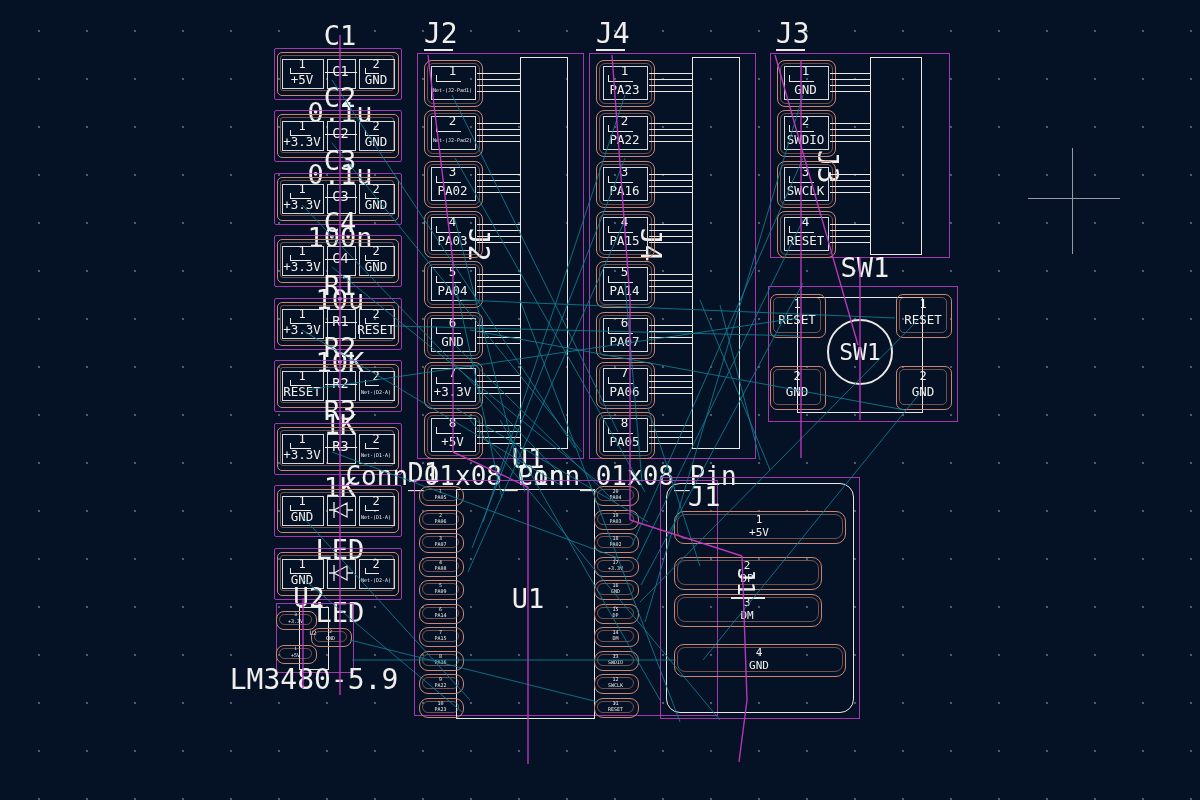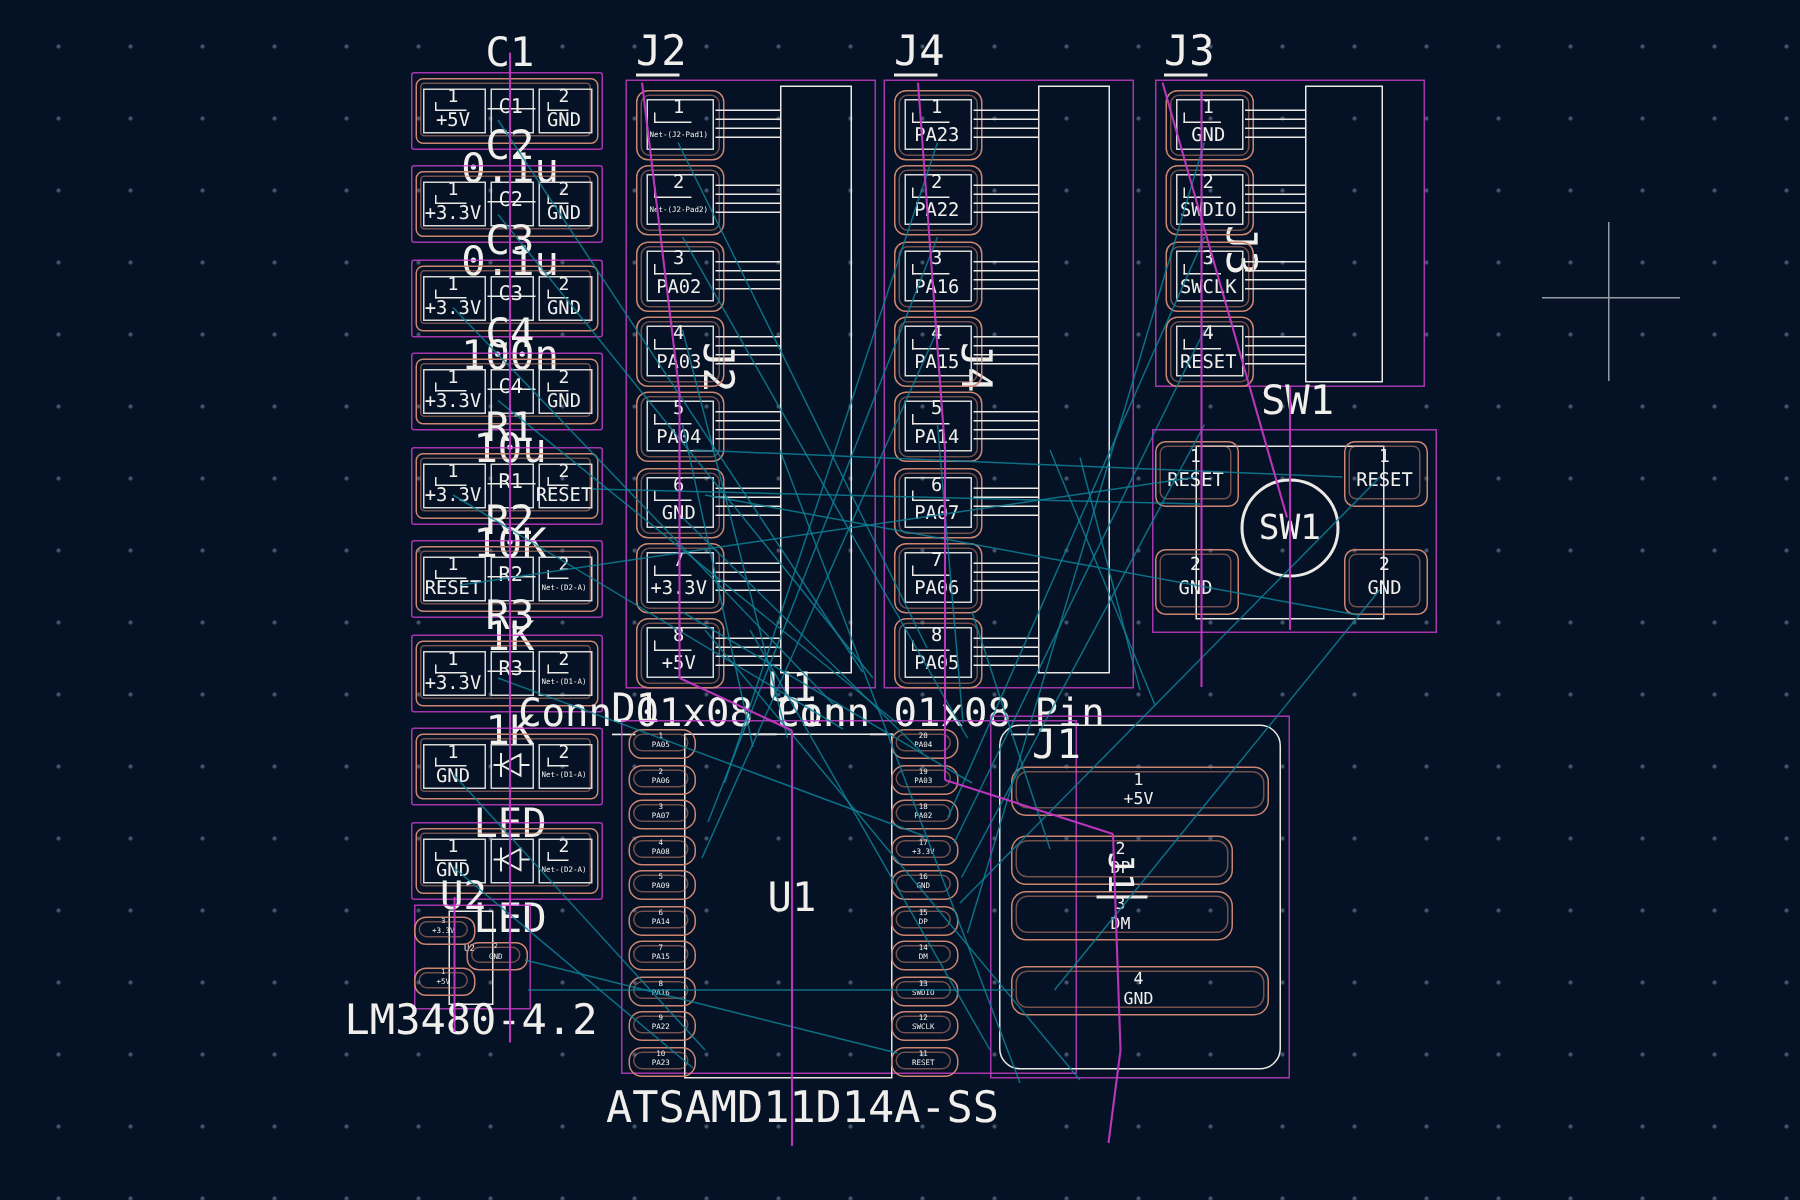--- a/index.html
+++ b/index.html
@@ -395,21 +395,20 @@
     <div style="position:absolute;left:770px;top:370px;width:54px;font-size:12px;" class="t">2</div>
     <div style="position:absolute;left:760px;top:386px;width:74px;font-size:12.5px;" class="t">GND</div>
     <div style="position:absolute;left:896px;top:366px;width:54px;height:42px;border:1px solid #cc8570;border-radius:7px;"></div>
     <div style="position:absolute;left:899px;top:369px;width:46px;height:34px;border:1px solid rgba(204,133,112,.55);border-radius:5px;"></div>
     <div style="position:absolute;left:896px;top:370px;width:54px;font-size:12px;" class="t">2</div>
     <div style="position:absolute;left:886px;top:386px;width:74px;font-size:12.5px;" class="t">GND</div>
     <div style="position:absolute;left:414px;top:480px;width:302px;height:234px;border:1px solid rgba(207,63,207,.8);border-radius:0px;"></div>
     <div style="position:absolute;left:456px;top:489px;width:137px;height:228px;border:1.5px solid #ece9e4;border-radius:0px;"></div>
     <div style="position:absolute;left:428px;top:445px;width:200px;font-size:27px;" class="t">U1</div>
     <div style="position:absolute;left:428px;top:585px;width:200px;font-size:27px;" class="t">U1</div>
-    <div style="position:absolute;left:385px;top:724px;width:300px;font-size:29px;" class="t">ATSAMD11D14A-SS</div>
     <div style="position:absolute;left:419px;top:486px;width:43px;height:18px;border:1px solid #cc8570;border-radius:9px;"></div>
     <div style="position:absolute;left:422px;top:489px;width:35px;height:10px;border:1px solid rgba(204,133,112,.55);border-radius:7px;"></div>
     <div style="position:absolute;left:419px;top:489px;width:43px;font-size:5px;" class="t">1</div>
     <div style="position:absolute;left:419px;top:495px;width:43px;font-size:5px;" class="t">PA05</div>
     <div style="position:absolute;left:419px;top:509.5px;width:43px;height:18px;border:1px solid #cc8570;border-radius:9px;"></div>
     <div style="position:absolute;left:422px;top:512.5px;width:35px;height:10px;border:1px solid rgba(204,133,112,.55);border-radius:7px;"></div>
     <div style="position:absolute;left:419px;top:512.5px;width:43px;font-size:5px;" class="t">2</div>
     <div style="position:absolute;left:419px;top:518.5px;width:43px;font-size:5px;" class="t">PA06</div>
     <div style="position:absolute;left:419px;top:533px;width:43px;height:18px;border:1px solid #cc8570;border-radius:9px;"></div>
     <div style="position:absolute;left:422px;top:536px;width:35px;height:10px;border:1px solid rgba(204,133,112,.55);border-radius:7px;"></div>
@@ -492,21 +491,21 @@
     <div style="position:absolute;left:276px;top:613px;width:39px;font-size:4.5px;" class="t">3</div>
     <div style="position:absolute;left:276px;top:619px;width:39px;font-size:5px;" class="t">+3.3V</div>
     <div style="position:absolute;left:276px;top:645px;width:39px;height:17px;border:1px solid #cc8570;border-radius:8px;"></div>
     <div style="position:absolute;left:279px;top:648px;width:31px;height:9px;border:1px solid rgba(204,133,112,.55);border-radius:6px;"></div>
     <div style="position:absolute;left:276px;top:647px;width:39px;font-size:4.5px;" class="t">1</div>
     <div style="position:absolute;left:276px;top:653px;width:39px;font-size:5px;" class="t">+5V</div>
     <div style="position:absolute;left:311px;top:628px;width:39px;height:17px;border:1px solid #cc8570;border-radius:8px;"></div>
     <div style="position:absolute;left:314px;top:631px;width:31px;height:9px;border:1px solid rgba(204,133,112,.55);border-radius:6px;"></div>
     <div style="position:absolute;left:311px;top:630px;width:39px;font-size:4.5px;" class="t">2</div>
     <div style="position:absolute;left:311px;top:636px;width:39px;font-size:5px;" class="t">GND</div>
-    <div style="position:absolute;left:214px;top:666px;width:200px;font-size:28px;" class="t">LM3480-4.2</div>
+    <div style="position:absolute;left:214px;top:666px;width:200px;font-size:28px;" class="t">LM3480-5.9</div>
     <div style="position:absolute;left:660px;top:477px;width:198px;height:240px;border:1px solid rgba(207,63,207,.8);border-radius:0px;"></div>
     <div style="position:absolute;left:666px;top:483px;width:186px;height:228px;border:1.8px solid #ece9e4;border-radius:14px;"></div>
     <div style="position:absolute;left:688px;top:483px;width:60px;font-size:27px;text-align:left;" class="t">J1</div>
     <div style="position:absolute;left:674px;top:511px;width:170px;height:31px;border:1px solid #cc8570;border-radius:10px;"></div>
     <div style="position:absolute;left:677px;top:514px;width:164px;height:23px;border:1px solid rgba(204,133,112,.55);border-radius:8px;"></div>
     <div style="position:absolute;left:674px;top:514px;width:170px;font-size:11px;" class="t">1</div>
     <div style="position:absolute;left:674px;top:527px;width:170px;font-size:11px;" class="t">+5V</div>
     <div style="position:absolute;left:674px;top:557px;width:146px;height:31px;border:1px solid #cc8570;border-radius:10px;"></div>
     <div style="position:absolute;left:677px;top:560px;width:140px;height:23px;border:1px solid rgba(204,133,112,.55);border-radius:8px;"></div>
     <div style="position:absolute;left:674px;top:560px;width:146px;font-size:11px;" class="t">2</div>

